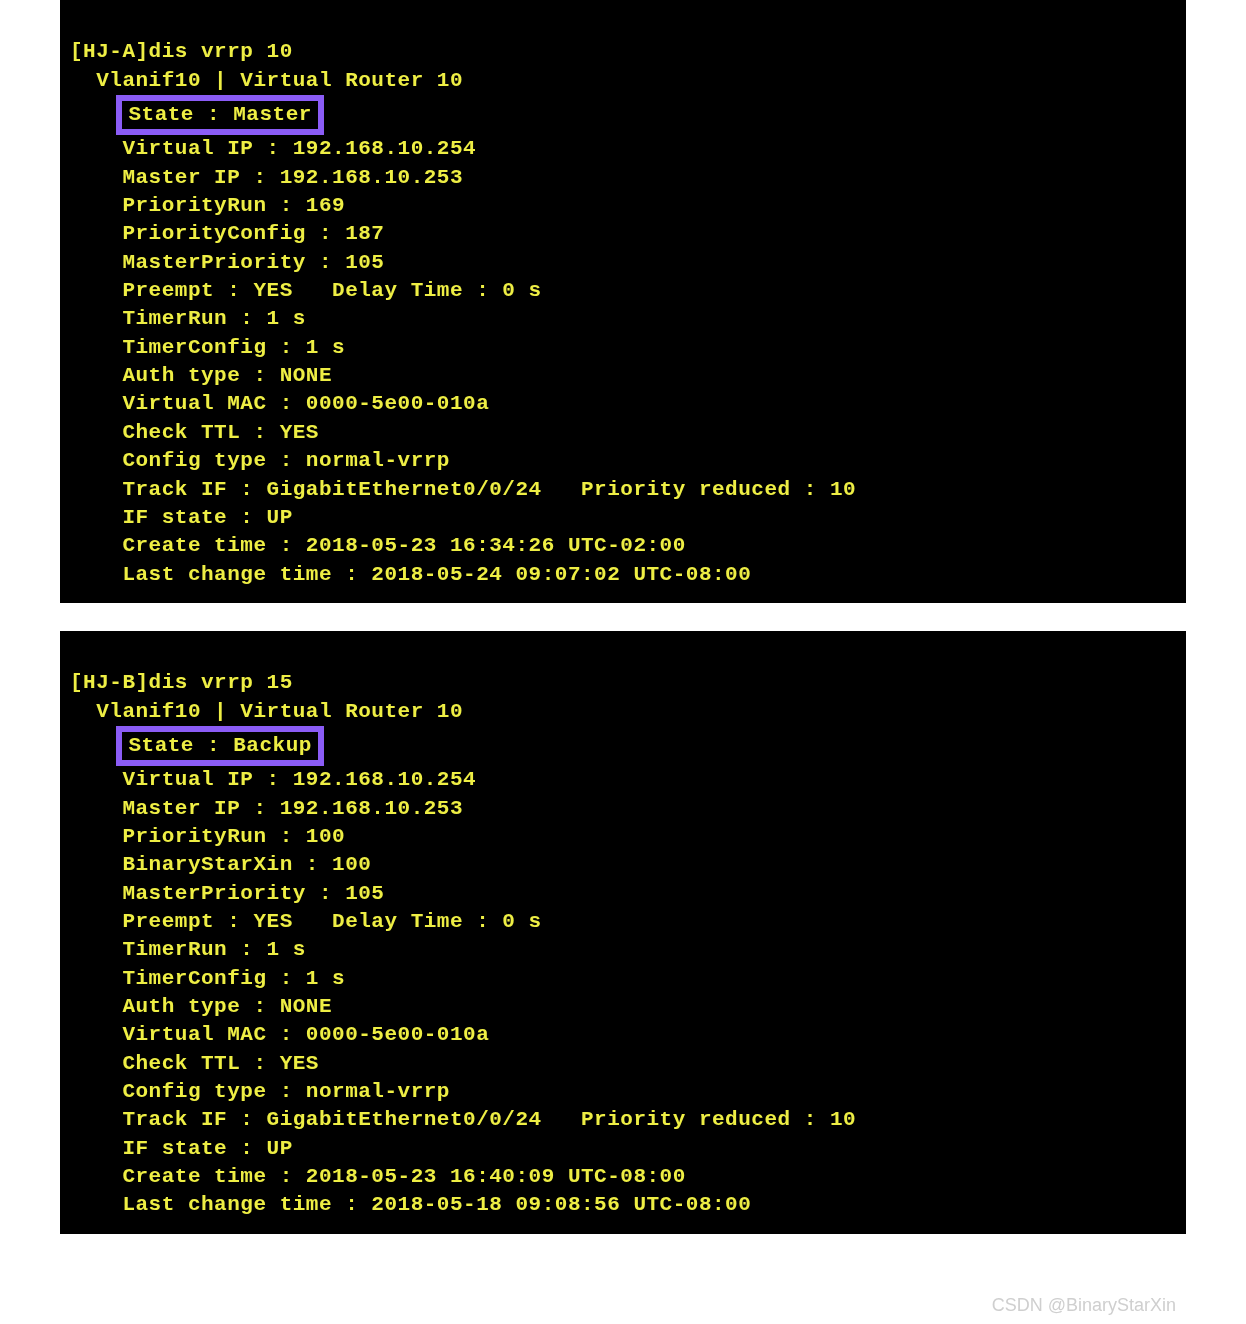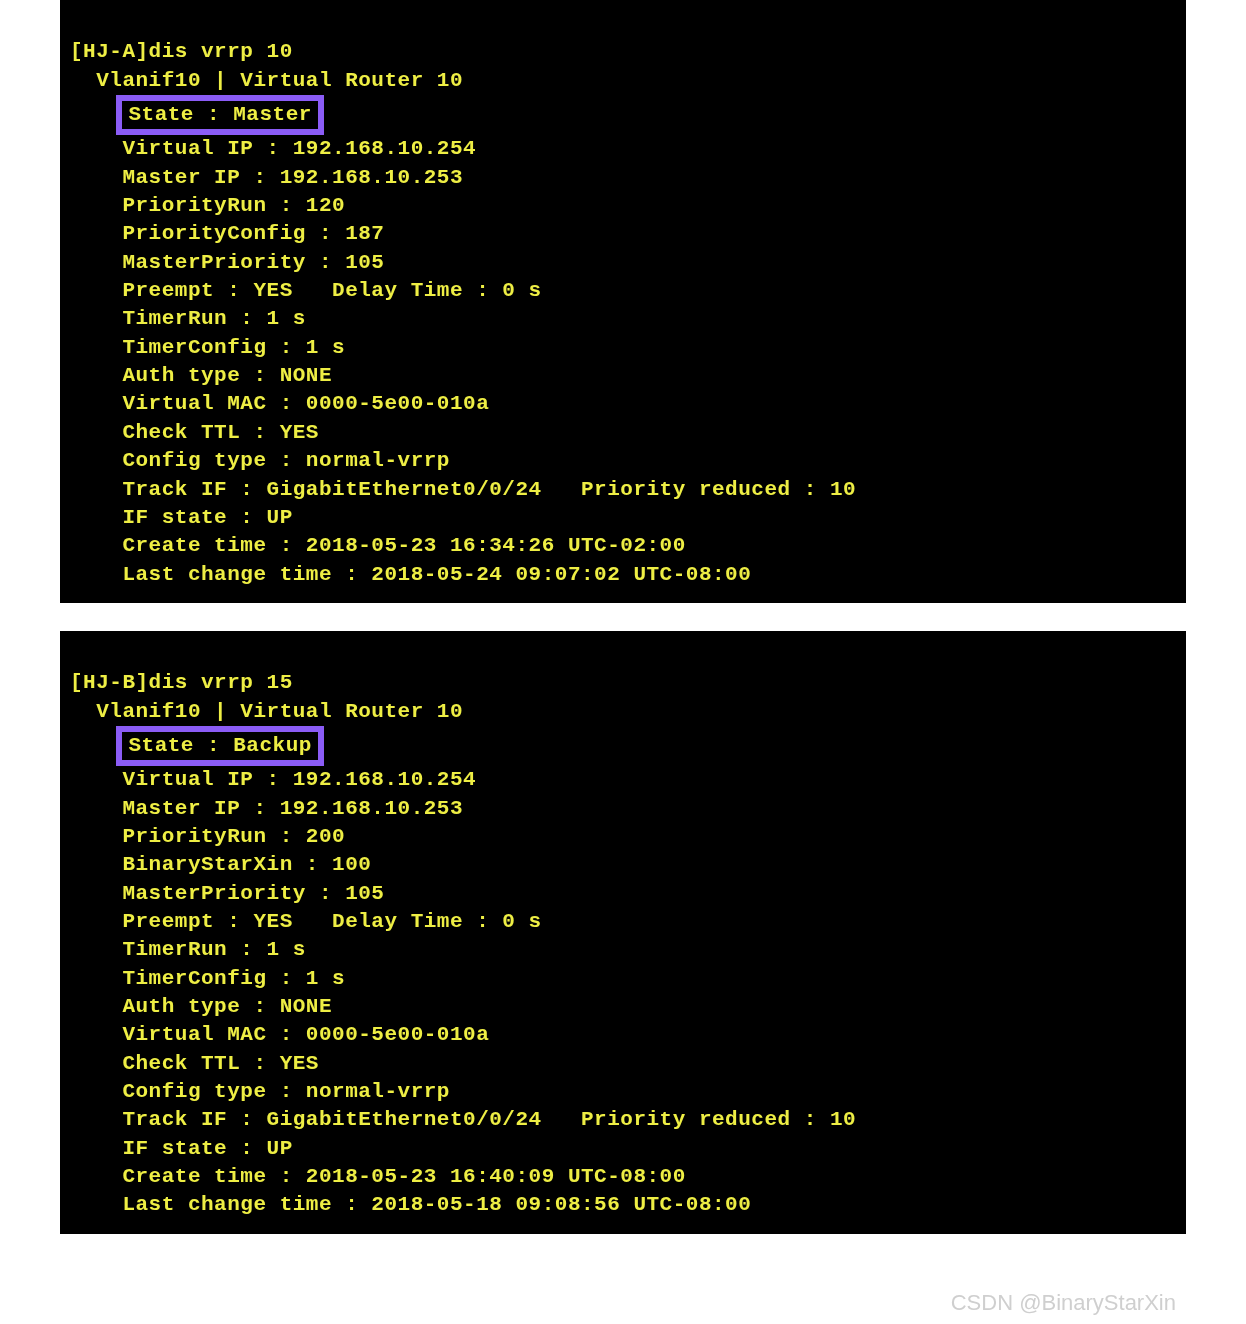--- a/index.html
+++ b/index.html
@@ -30,35 +30,35 @@
     display: inline-block;
     padding: 0 6px;
     margin-left: -6px;
   }
   .watermark {
     position: absolute;
     right: 70px;
     bottom: 8px;
     color: #cfcfcf;
     font-family: Arial, sans-serif;
-    font-size: 22px;
+    font-size: 18px;
   }
 </style>
 </head>
 <body>
 
 <div class="page">
 
   <div class="terminal">
 <span>[HJ-A]dis vrrp 10</span>
 <span>  Vlanif10 | Virtual Router 10</span>
     <span class="highlight-box"><span>State : Master</span></span>
 <span>    Virtual IP : 192.168.10.254</span>
 <span>    Master IP : 192.168.10.253</span>
-<span>    PriorityRun : 120</span>
+<span>    PriorityRun : 169</span>
 <span>    PriorityConfig : 187</span>
 <span>    MasterPriority : 105</span>
 <span>    Preempt : YES   Delay Time : 0 s</span>
 <span>    TimerRun : 1 s</span>
 <span>    TimerConfig : 1 s</span>
 <span>    Auth type : NONE</span>
 <span>    Virtual MAC : 0000-5e00-010a</span>
 <span>    Check TTL : YES</span>
 <span>    Config type : normal-vrrp</span>
 <span>    Track IF : GigabitEthernet0/0/24   Priority reduced : 10</span>
@@ -66,21 +66,21 @@
 <span>    Create time : 2018-05-23 16:34:26 UTC-02:00</span>
 <span>    Last change time : 2018-05-24 09:07:02 UTC-08:00</span>
 </div>
 
   <div class="terminal">
 <span>[HJ-B]dis vrrp 15</span>
 <span>  Vlanif10 | Virtual Router 10</span>
     <span class="highlight-box"><span>State : Backup</span></span>
 <span>    Virtual IP : 192.168.10.254</span>
 <span>    Master IP : 192.168.10.253</span>
-<span>    PriorityRun : 200</span>
+<span>    PriorityRun : 100</span>
 <span>    BinaryStarXin : 100</span>
 <span>    MasterPriority : 105</span>
 <span>    Preempt : YES   Delay Time : 0 s</span>
 <span>    TimerRun : 1 s</span>
 <span>    TimerConfig : 1 s</span>
 <span>    Auth type : NONE</span>
 <span>    Virtual MAC : 0000-5e00-010a</span>
 <span>    Check TTL : YES</span>
 <span>    Config type : normal-vrrp</span>
 <span>    Track IF : GigabitEthernet0/0/24   Priority reduced : 10</span>

